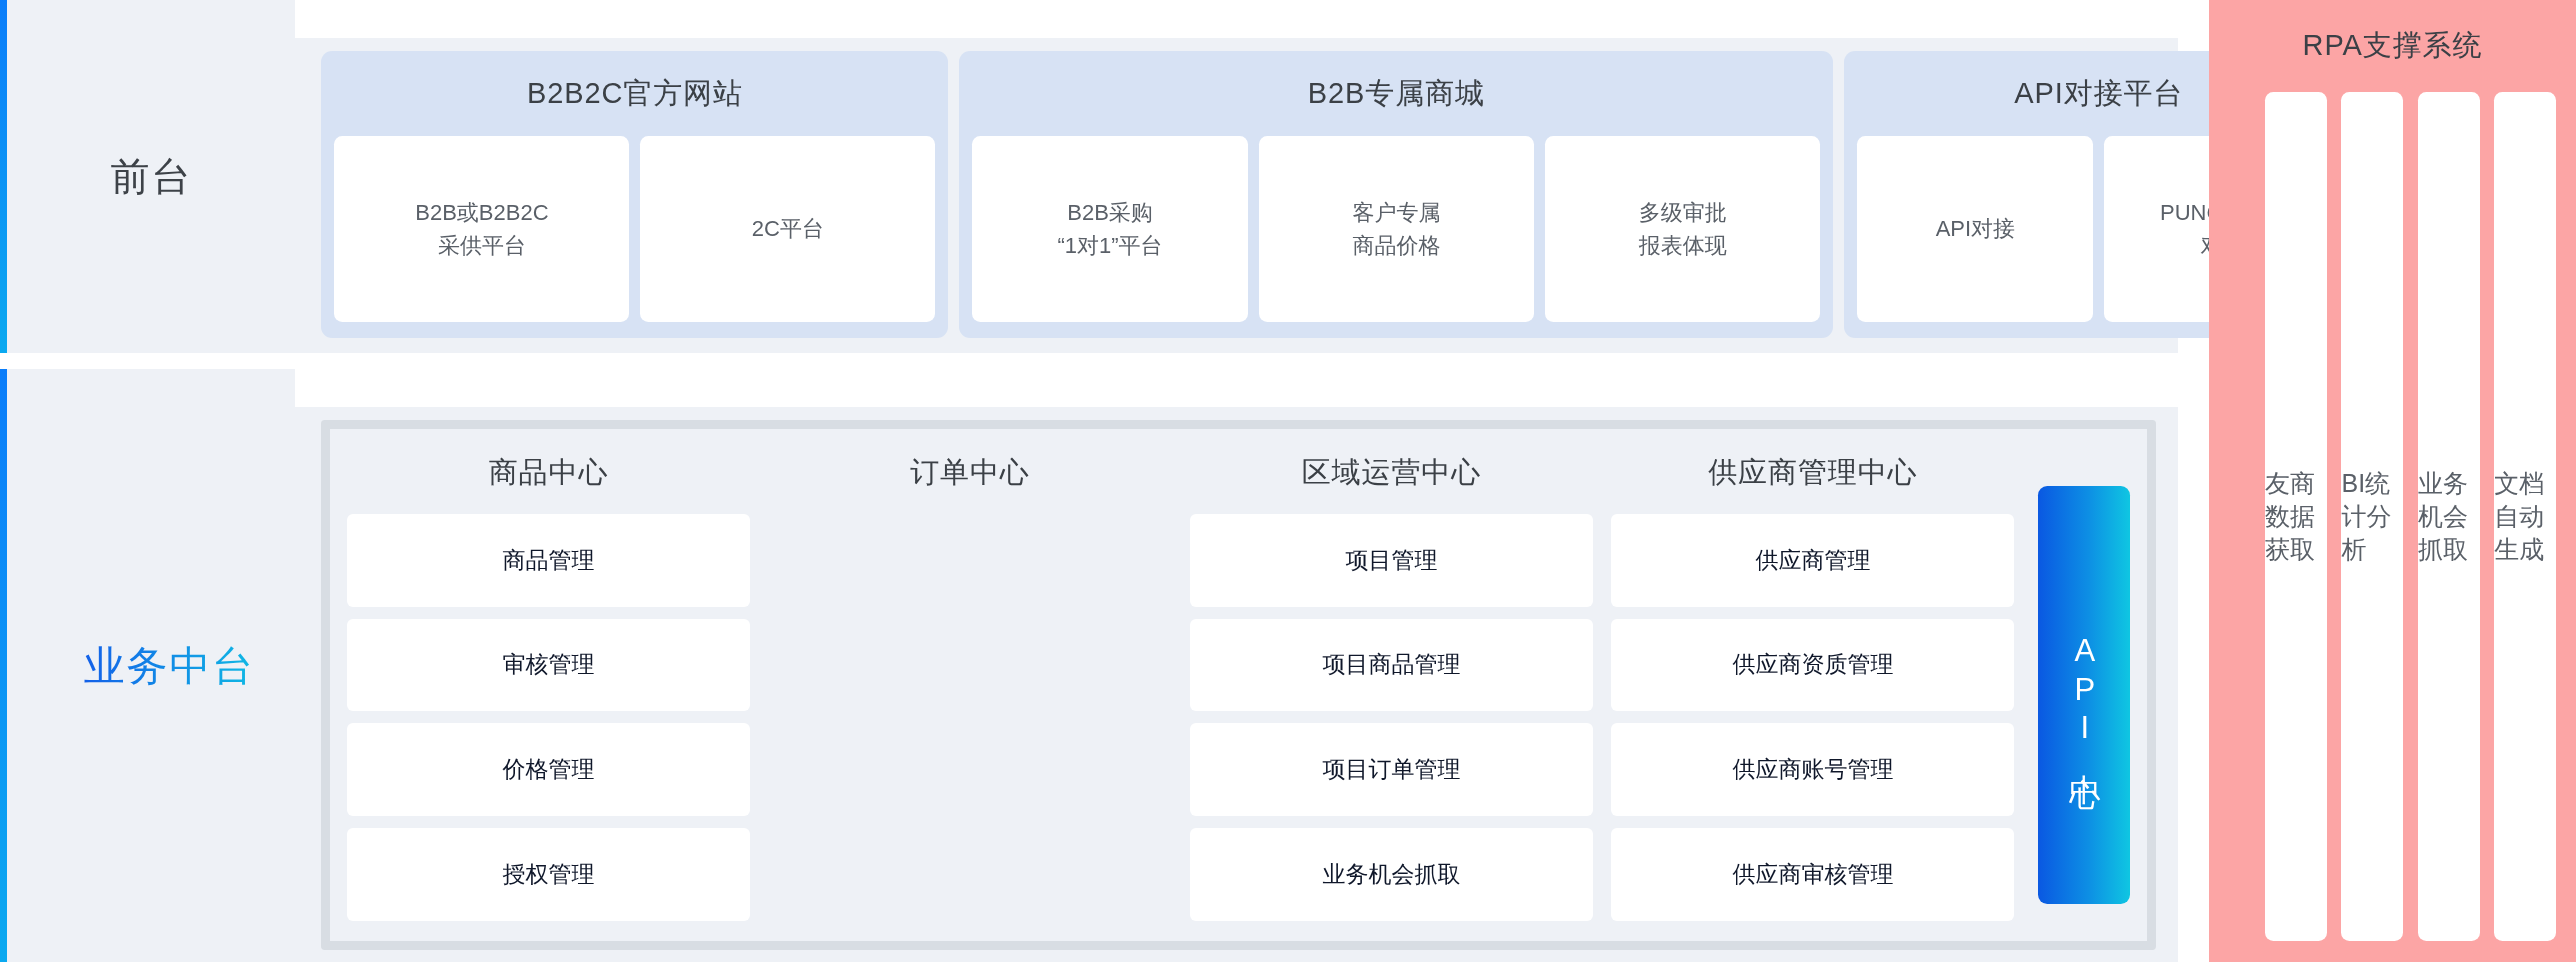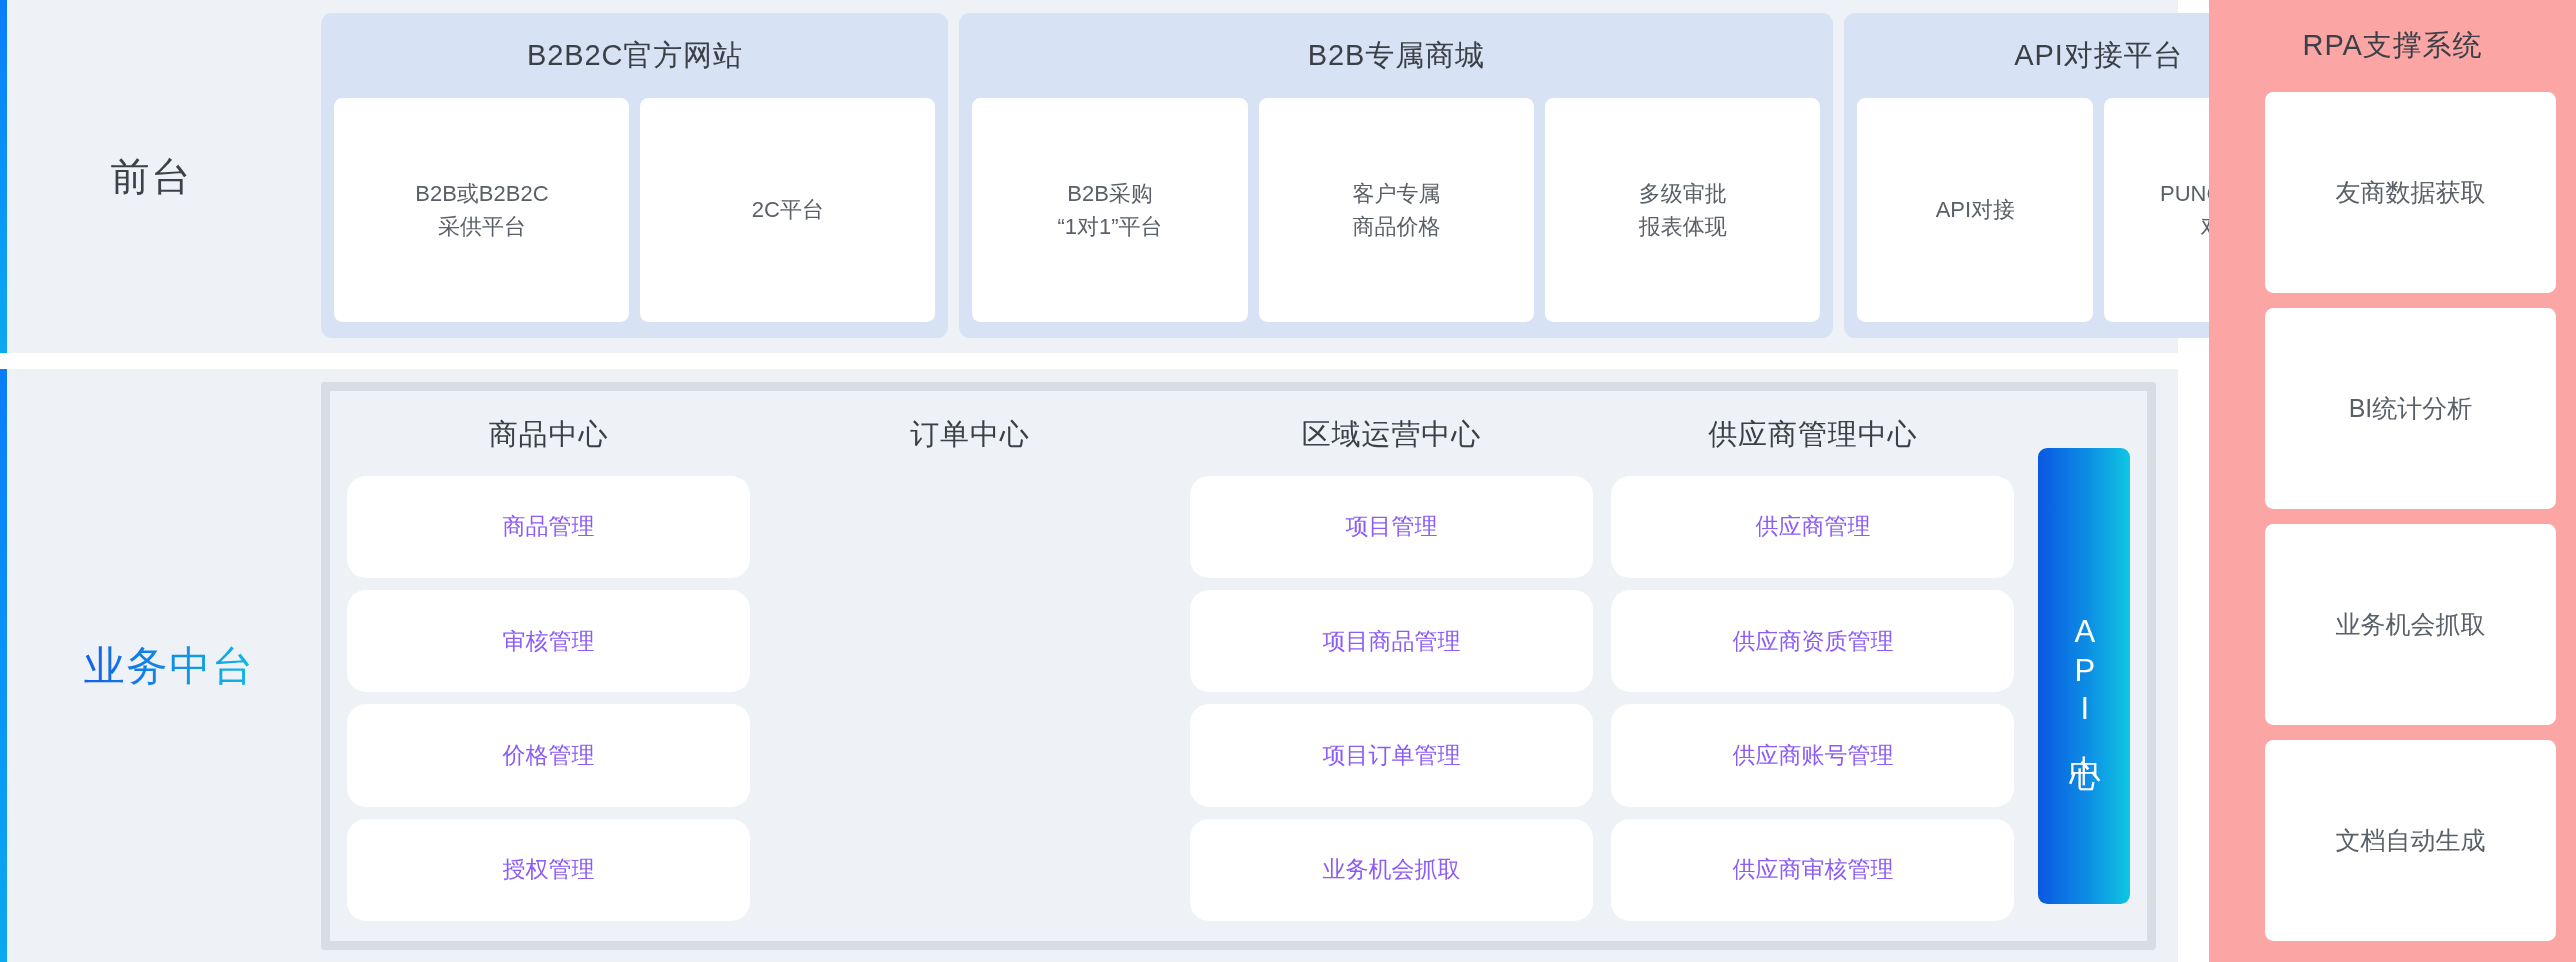--- a/index.html
+++ b/index.html
@@ -25,21 +25,21 @@
     display:flex;align-items:center;justify-content:center;
   }
   .band-label .txt{font-size:39px;color:#3d4248;letter-spacing:1.8px;}
   .band-label .txt.grad{
     background:linear-gradient(90deg,#1360e8 0%,#0fb9e4 100%);
     -webkit-background-clip:text;background-clip:text;
     color:transparent;-webkit-text-fill-color:transparent;
     font-size:41px;
     margin-left:36px;
   }
-  .band-body{flex:1 1 auto;background:#eef1f6;position:relative;}
+  .band-body{flex:1 1 auto;background:#eef1f6;position:relative;margin-top:38px;}
 
   
   #band-front{top:0;height:353px;width:2178px;}
   .front-groups{
     position:absolute;left:26px;right:22px;top:13px;bottom:14.8px;
     display:flex;gap:11px;
   }
   .group{
     background:#d7e2f4;border-radius:11px;
     display:flex;flex-direction:column;
@@ -72,23 +72,23 @@
     padding:3.7px 16.6px 20px 16.6px;
   }
   .mid-cols{flex:1 1 auto;display:flex;gap:18.4px;}
   .mcol{flex:1 1 0;display:flex;flex-direction:column;}
   .mcol-title{
     height:81px;display:flex;align-items:center;justify-content:center;
     font-size:29px;color:#3b4046;letter-spacing:0.9px;
   }
   .mcol-items{flex:1 1 auto;display:flex;flex-direction:column;gap:12px;}
   .mitem{
-    flex:1 1 0;background:#ffffff;border-radius:19px;
-    display:flex;align-items:center;justify-content:center;
-    font-size:23px;color:#8b5cf6;
+    flex:1 1 0;background:#ffffff;border-radius:6px;
+    display:flex;align-items:center;justify-content:center;
+    font-size:23px;color:#0f172a;
   }
   .api-center{
     flex:0 0 92px;margin:53px 0 16.6px 24px;
     border-radius:9.2px;
     background:linear-gradient(90deg,#0a58e2 0%,#0d8fe4 55%,#0fc6e2 100%);
     display:flex;align-items:center;justify-content:center;
   }
   .api-center .vtxt{
     writing-mode:vertical-rl;text-orientation:upright;
     color:#ffffff;font-size:31px;letter-spacing:3.7px;
@@ -98,21 +98,21 @@
   #rpa-col{
     position:absolute;top:0;left:2209px;width:367px;height:963px;
     background:#fca5a5;
     display:flex;flex-direction:column;
     padding:0 20px 22px 20px;box-sizing:border-box;
   }
   .rpa-title{
     height:92px;display:flex;align-items:center;justify-content:center;
     font-size:29px;color:#3b4046;letter-spacing:0.9px;
   }
-  .rpa-items{flex:1 1 auto;display:flex;flex-direction:column;gap:14.8px;padding-left:36px;}
+  .rpa-items{flex:1 1 auto;display:flex;flex-direction:row;gap:14.8px;padding-left:36px;}
   .rpa-card{
     flex:1 1 0;background:#ffffff;border-radius:8.3px;
     display:flex;align-items:center;justify-content:center;
     font-size:25px;color:#5a6068;
   }
 </style>
 </head>
 <body>
 
 <div class="canvas">

